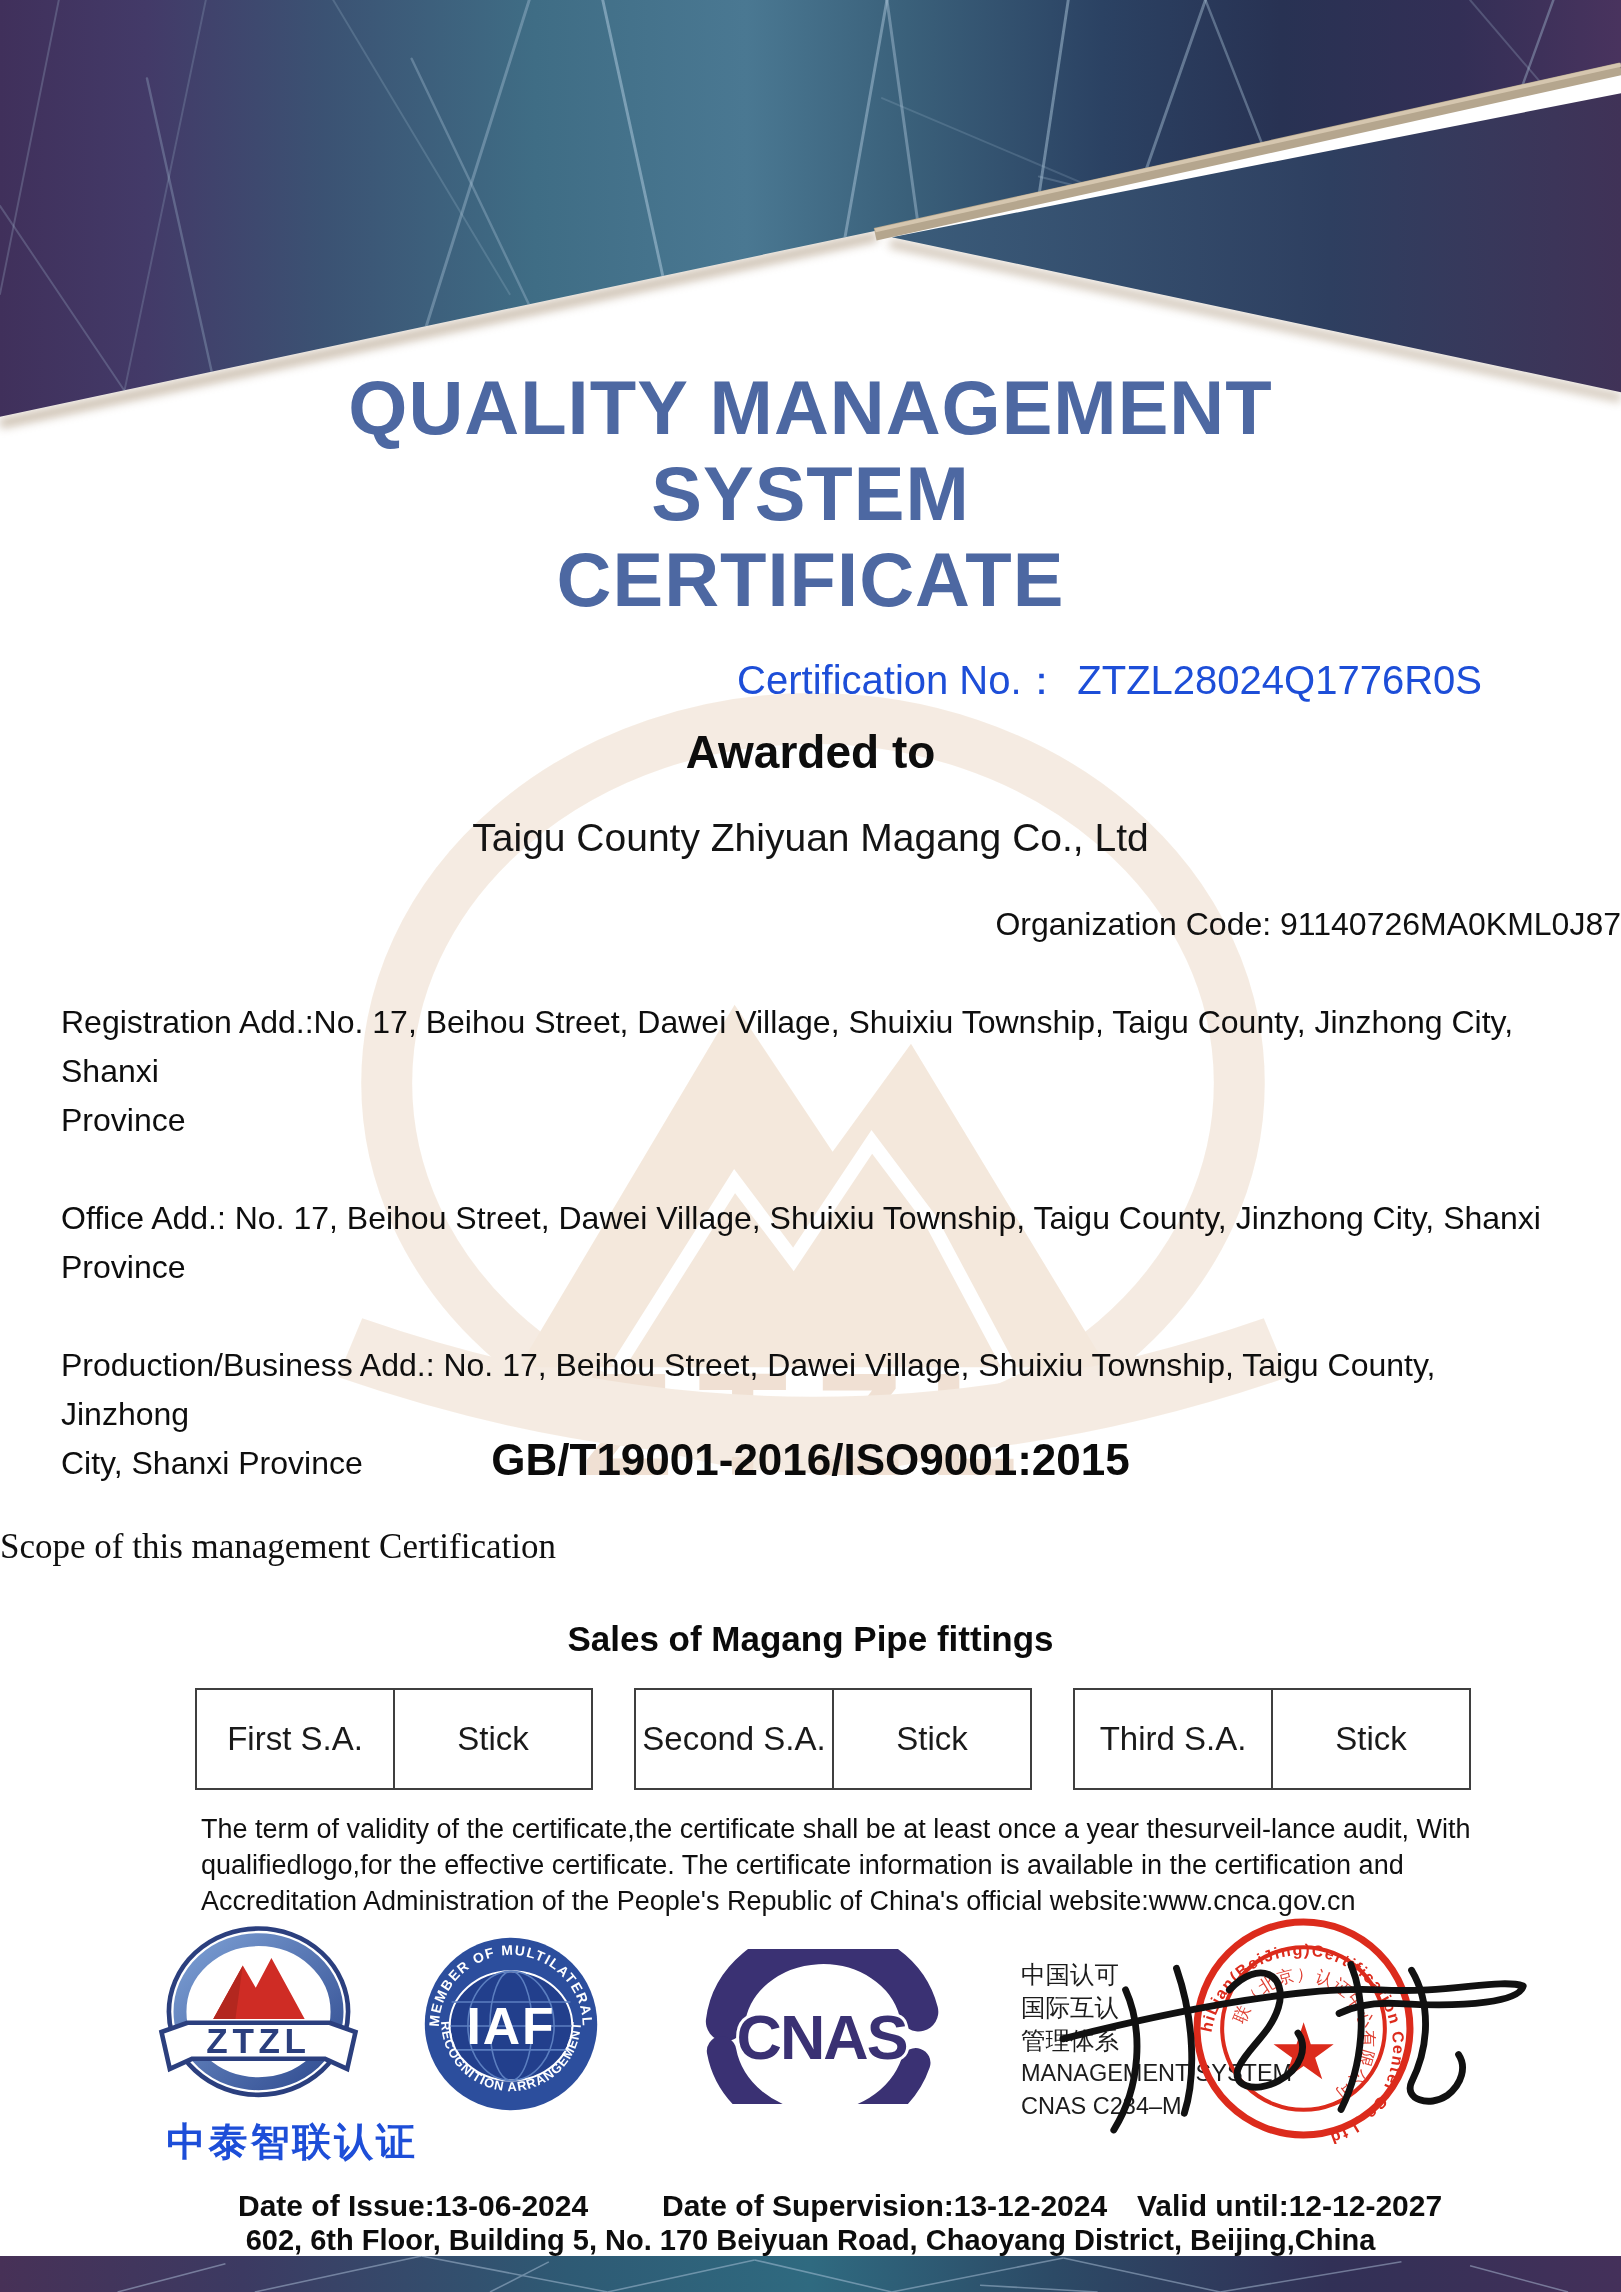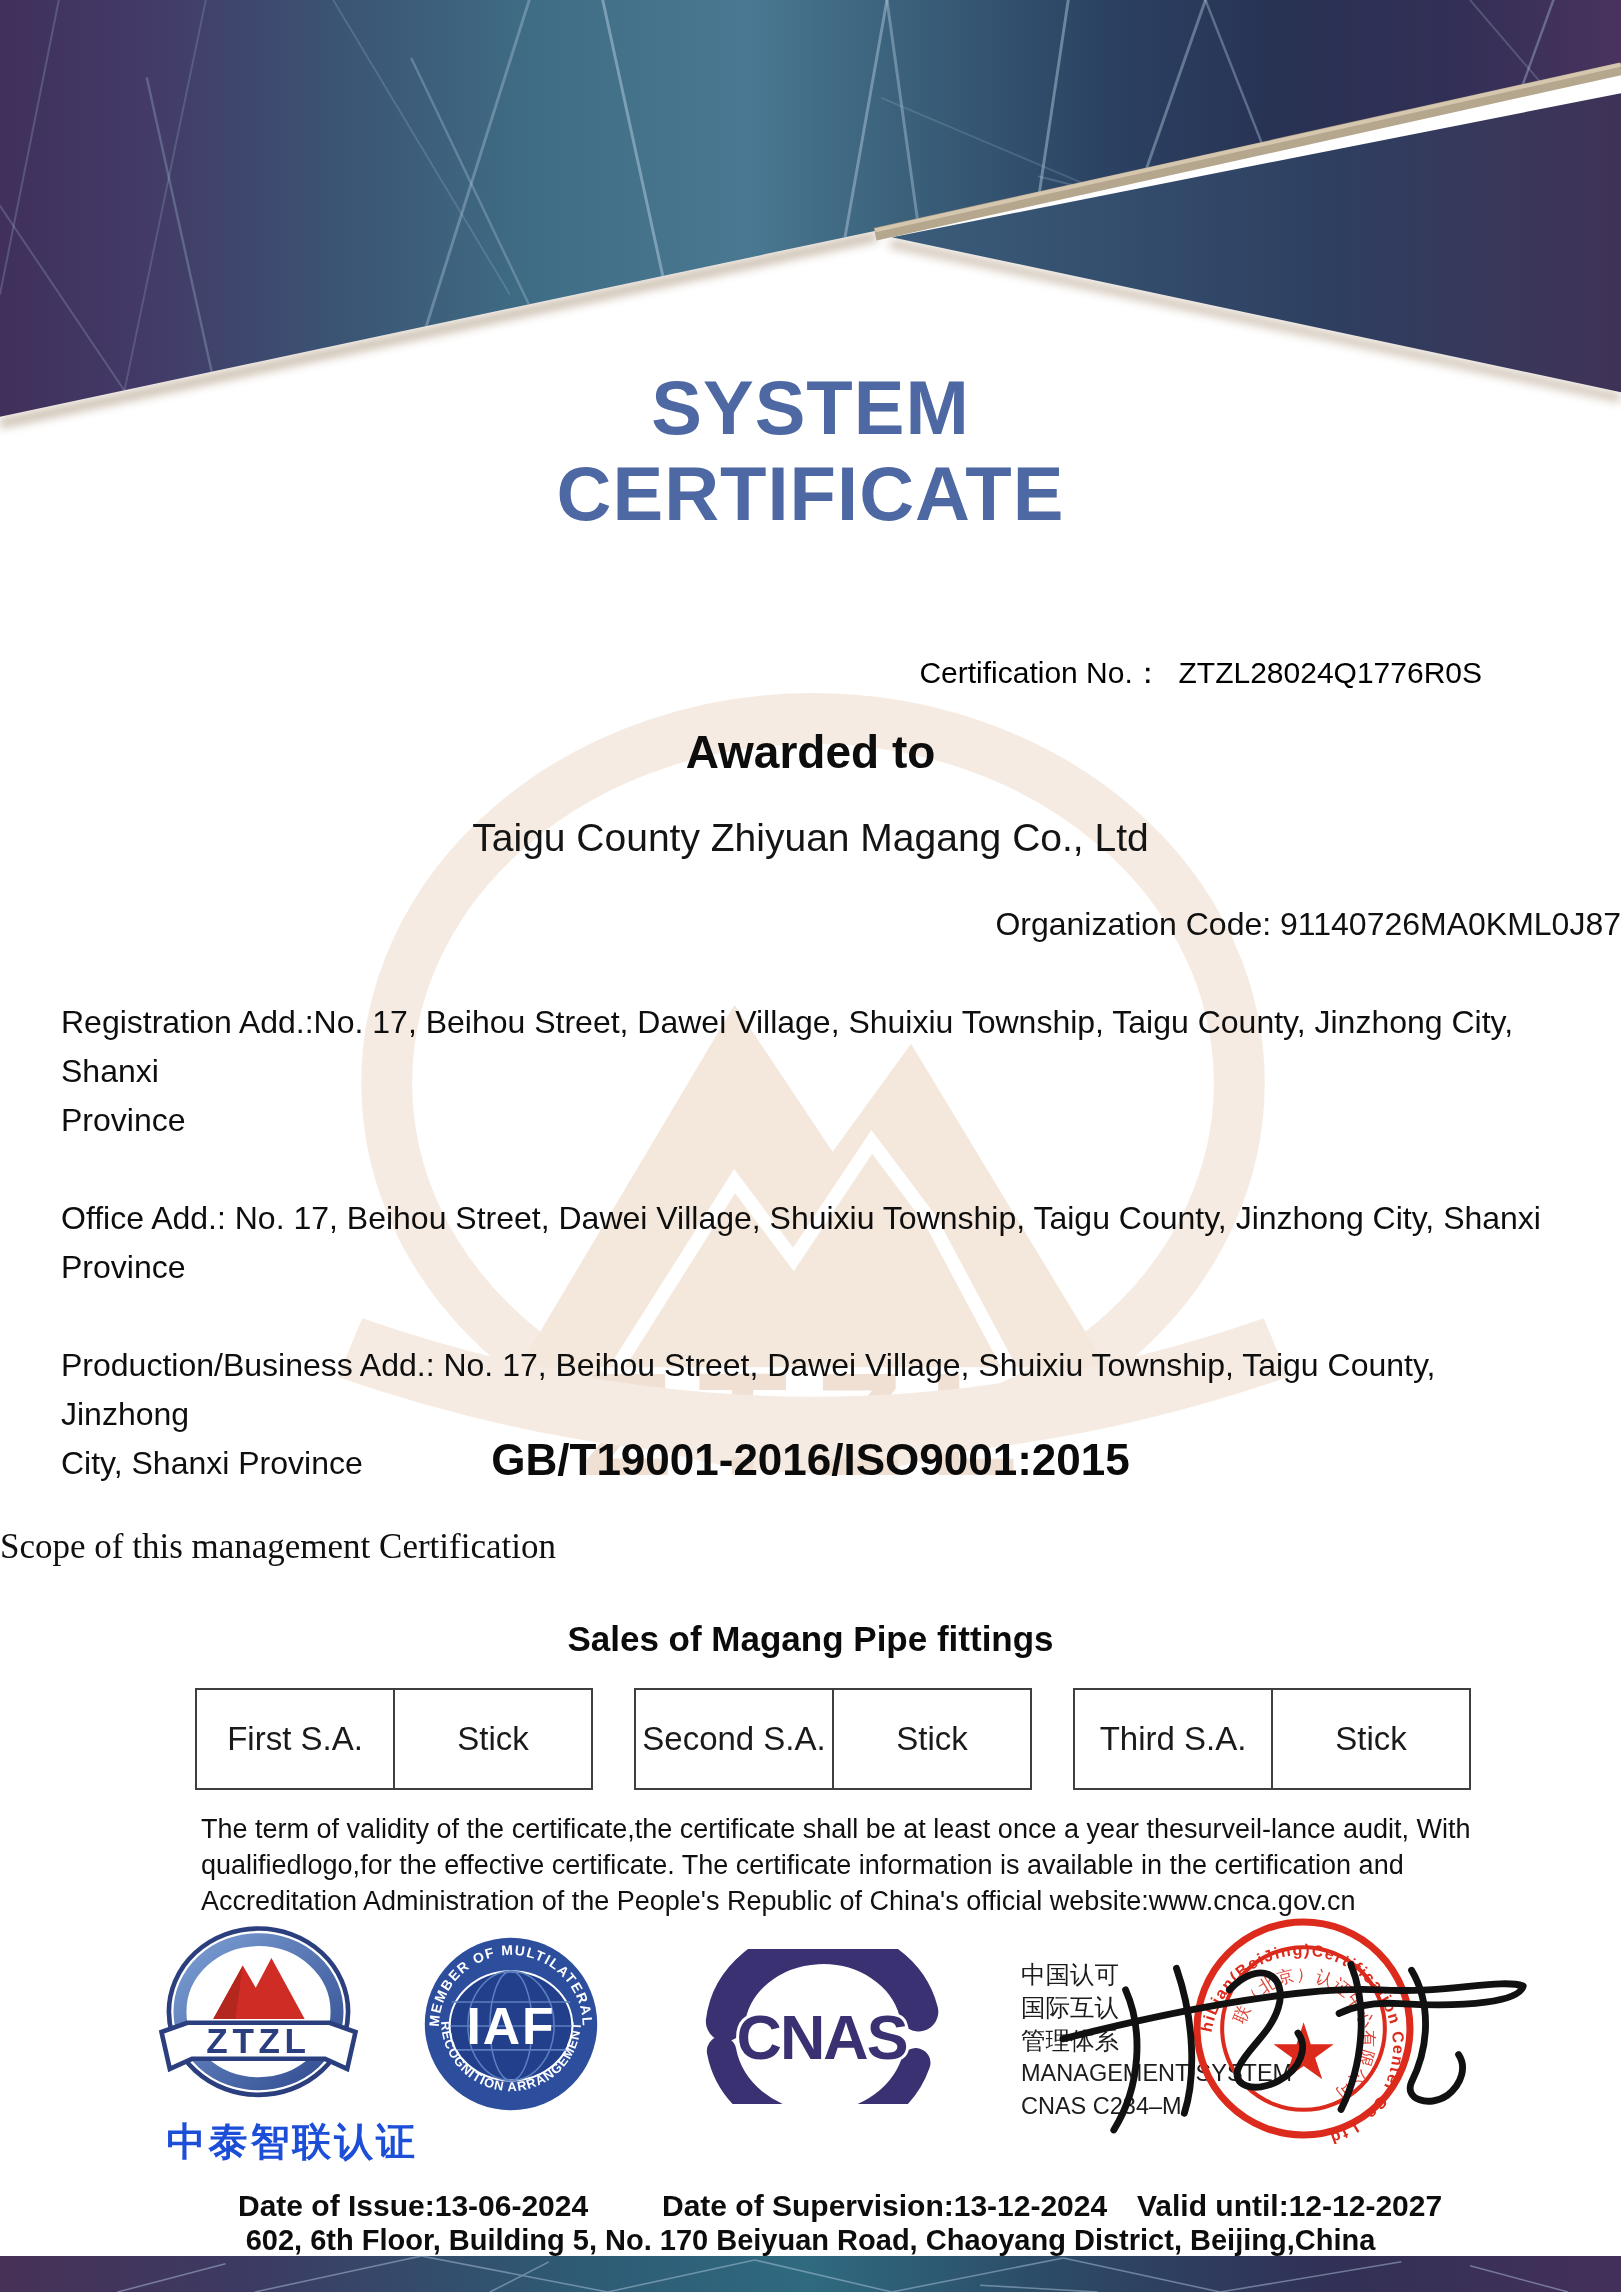--- a/index.html
+++ b/index.html
@@ -10,21 +10,21 @@
   .layer0{z-index:0;}
   .layer1{z-index:1;}
   .layer2{z-index:2;}
 
   .hdr{left:0;top:0;width:1621px;height:549px;}
   .ftr{left:0;top:2256px;width:1621px;height:36px;}
   .wm{left:323px;top:691px;width:980px;height:887px;opacity:.5;}
 
   .title{left:0;top:365px;width:100%;text-align:center;font-weight:bold;
          font-size:76px;line-height:86px;color:#4d68a2;letter-spacing:1px;}
-  .certno{top:653px;right:139px;font-size:30px;color:#000000;white-space:nowrap;}
+  .certno{top:653px;right:139px;font-size:40px;color:#1d4ed8;white-space:nowrap;}
   .certno .val{margin-left:15.7px;}
   .awarded{left:0;top:725px;width:100%;text-align:center;font-size:46px;font-weight:bold;color:#0d0d0d;}
   .company{left:0;top:816px;width:100%;text-align:center;font-size:39px;color:#141414;}
   .orgcode{left:0;top:906px;width:100%;text-align:right;font-size:32px;color:#101010;}
   .addresses{left:61px;top:949px;width:1504px;font-size:32px;line-height:49px;
              white-space:pre-line;color:#0e0e0e;}
   .assess{left:0;top:1215px;width:100%;text-align:center;font-size:35px;line-height:56px;
           white-space:pre-line;color:#101010;}
   .standard{left:0;top:1435px;width:100%;text-align:center;font-size:44px;font-weight:bold;color:#0b0b0b;}
   .scopehead{left:0;top:1527px;width:100%;font-size:35px;color:#101010;font-family:Liberation Serif, serif;}
@@ -119,20 +119,21 @@
 
   <svg class="abs wm layer0" viewBox="0 0 1000 905">
     <ellipse cx="500" cy="400" rx="435" ry="372" fill="none" stroke="#ecd9c6" stroke-width="52"></ellipse>
     <path d="M200,690 L420,320 L520,470 L600,360 L800,690 Z" fill="#ead2ba"></path>
     <path d="M300,690 L420,500 L480,580 L560,460 L620,540 L700,690" fill="none" stroke="#ffffff" stroke-width="14"></path>
     <text x="500" y="800" text-anchor="middle" font-size="150" font-weight="bold" letter-spacing="26" fill="#e2c3a8" font-family="Liberation Sans, sans-serif">ZTZL</text>
     <path d="M40,640 Q500,800 960,640 L985,700 Q500,868 15,700 Z" fill="#ecd9c6"></path>
   </svg>
 
   <div class="abs title layer2">
+    <div>QUALITY MANAGEMENT</div>
     <div>SYSTEM</div>
     <div>CERTIFICATE</div>
   </div>
 
   <div class="abs certno layer2">
     <span>Certification No.：</span><span class="val">ZTZL28024Q1776R0S</span>
   </div>
 
   <div class="abs awarded layer2">Awarded to</div>
   <div class="abs company layer2">Taigu County Zhiyuan Magang Co., Ltd</div>

